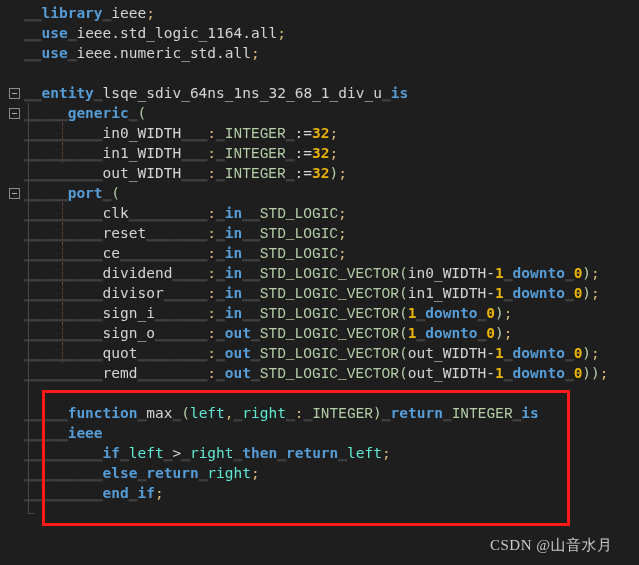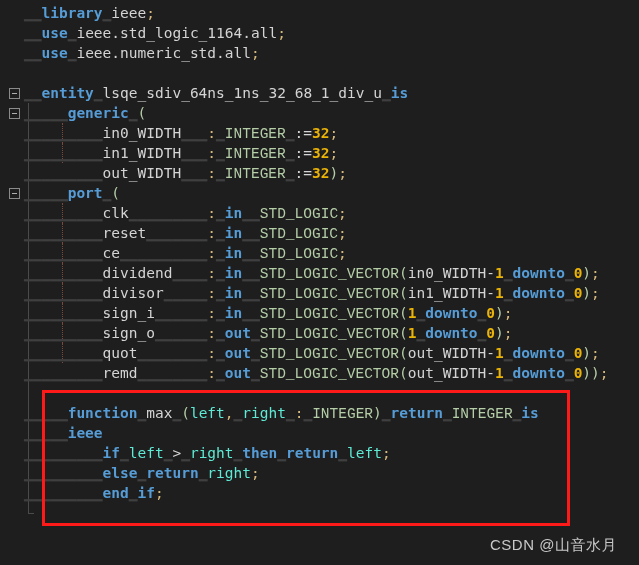--- a/index.html
+++ b/index.html
@@ -63,21 +63,21 @@
   }
   
   #hlbox{
     position:absolute;
     border:3px solid #ff1a1a;
     box-sizing:border-box;
     z-index:9;pointer-events:none;
   }
   #watermark{
     position:absolute;
-    font-family:Liberation Sans, sans-serif;
+    font-family:Liberation Serif, serif;
     font-size:15px;color:#c8c8c8;z-index:10;
     letter-spacing:.5px;
   }
 </style>
 </head>
 <body>
 
 <div id="editor">
   <div class="code-area">
       <div class="line" id="line-1"><span class="txt"><span class="ws">▁▁</span><span class="kw">library</span><span class="ws">▁</span><span class="id">ieee</span><span class="punc">;</span></span></div>

